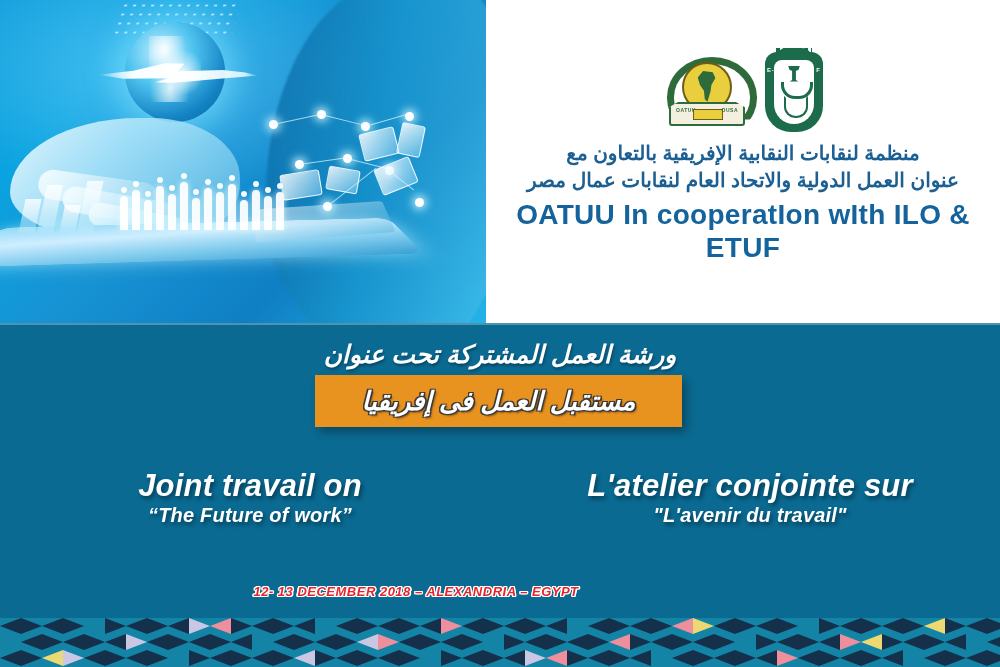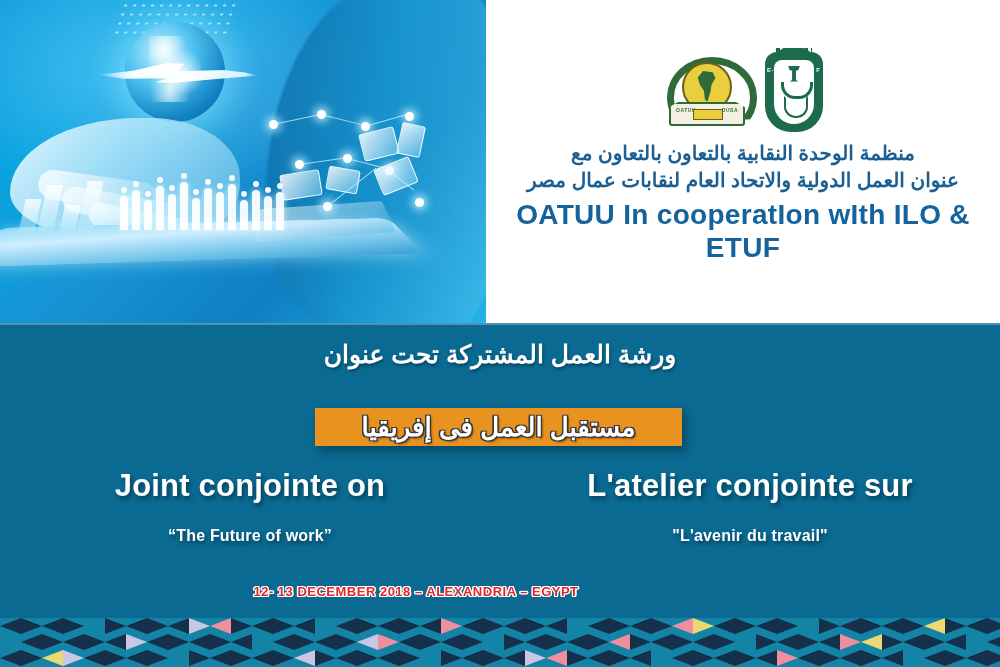--- a/index.html
+++ b/index.html
@@ -356,20 +356,21 @@
       -1.6px 0 0 #ffffff, 1.6px 0 0 #ffffff;
   }
   .org-en{margin-top:4px;}
 
   
   .blue-body{
     position:absolute;
     left:0; top:323px;
     width:1000px; height:295px;
     background:#0a6a92;
+    font-style:italic;
   }
   .blue-body::before{
     content:"";
     position:absolute; left:0; top:0;
     width:1000px; height:2px;
     background:rgba(255,255,255,.28);
   }
 
   .ws-arabic-line{
     position:absolute;
@@ -379,22 +380,22 @@
     direction:rtl;
     color:#ffffff;
     font-size:25px;
     font-weight:bold;
     letter-spacing:0;
     text-shadow:1px 2px 3px rgba(0,0,0,.35);
   }
 
   .orange-banner{
     position:absolute;
-    left:315px; top:85px;
-    width:367px; height:38px;
+    left:315px; top:52px;
+    width:367px; height:52px;
     background:#e8921f;
     box-shadow:4px 5px 9px rgba(0,0,0,.32);
     display:flex;
     align-items:center;
     justify-content:center;
   }
   .orange-banner .ttl{
     direction:rtl;
     color:#ffffff;
     font-size:26px;
@@ -417,22 +418,21 @@
     text-align:center;
     color:#ffffff;
   }
   .lang-col .head{
     font-size:31px;
     font-weight:bold;
     letter-spacing:.2px;
     text-shadow:2px 3px 4px rgba(0,0,0,.42);
   }
   .lang-col .sub{
-    margin-top:23px;
-    font-size:16px;
+    font-size:20px;
     font-weight:bold;
     letter-spacing:.2px;
     text-shadow:2px 3px 4px rgba(0,0,0,.42);
     text-align:center;
   }
 
   .date-line{
     position:absolute;
     left:0; top:261px;
     width:832px;
@@ -577,39 +577,39 @@
             <div class="etuf-leaf"></div>
           </div>
           <div class="etuf-letters left">E·T·U</div>
           <div class="etuf-letters right">F</div>
         </div>
 
 
       </div>
 
       <div class="org-names">
-        <div class="org-ar">منظمة الوحدة النقابية بالتعاون بالتعاون مع</div>
+        <div class="org-ar">منظمة لنقابات النقابية الإفريقية بالتعاون مع</div>
         <div class="org-ar">عنوان العمل الدولية والاتحاد العام لنقابات عمال مصر</div>
         <div class="org-en">OATUU In cooperatIon wIth ILO &amp; ETUF</div>
       </div>
 
     </div>
   </div>
 
   <div class="blue-body">
 
     <div class="ws-arabic-line">ورشة العمل المشتركة تحت عنوان</div>
 
     <div class="orange-banner">
       <div class="ttl">مستقبل العمل فى إفريقيا</div>
     </div>
 
     <div class="lang-cols">
       <div class="lang-col">
-        <div class="head">Joint conjointe on</div>
+        <div class="head">Joint travail on</div>
         <div class="sub">“The Future of work”</div>
       </div>
       <div class="lang-col">
         <div class="head">L'atelier conjointe sur</div>
         <div class="sub">"L'avenir du travail"</div>
       </div>
     </div>
 
     <div class="date-line">12- 13 DECEMBER 2018 – ALEXANDRIA – EGYPT</div>
   </div>

